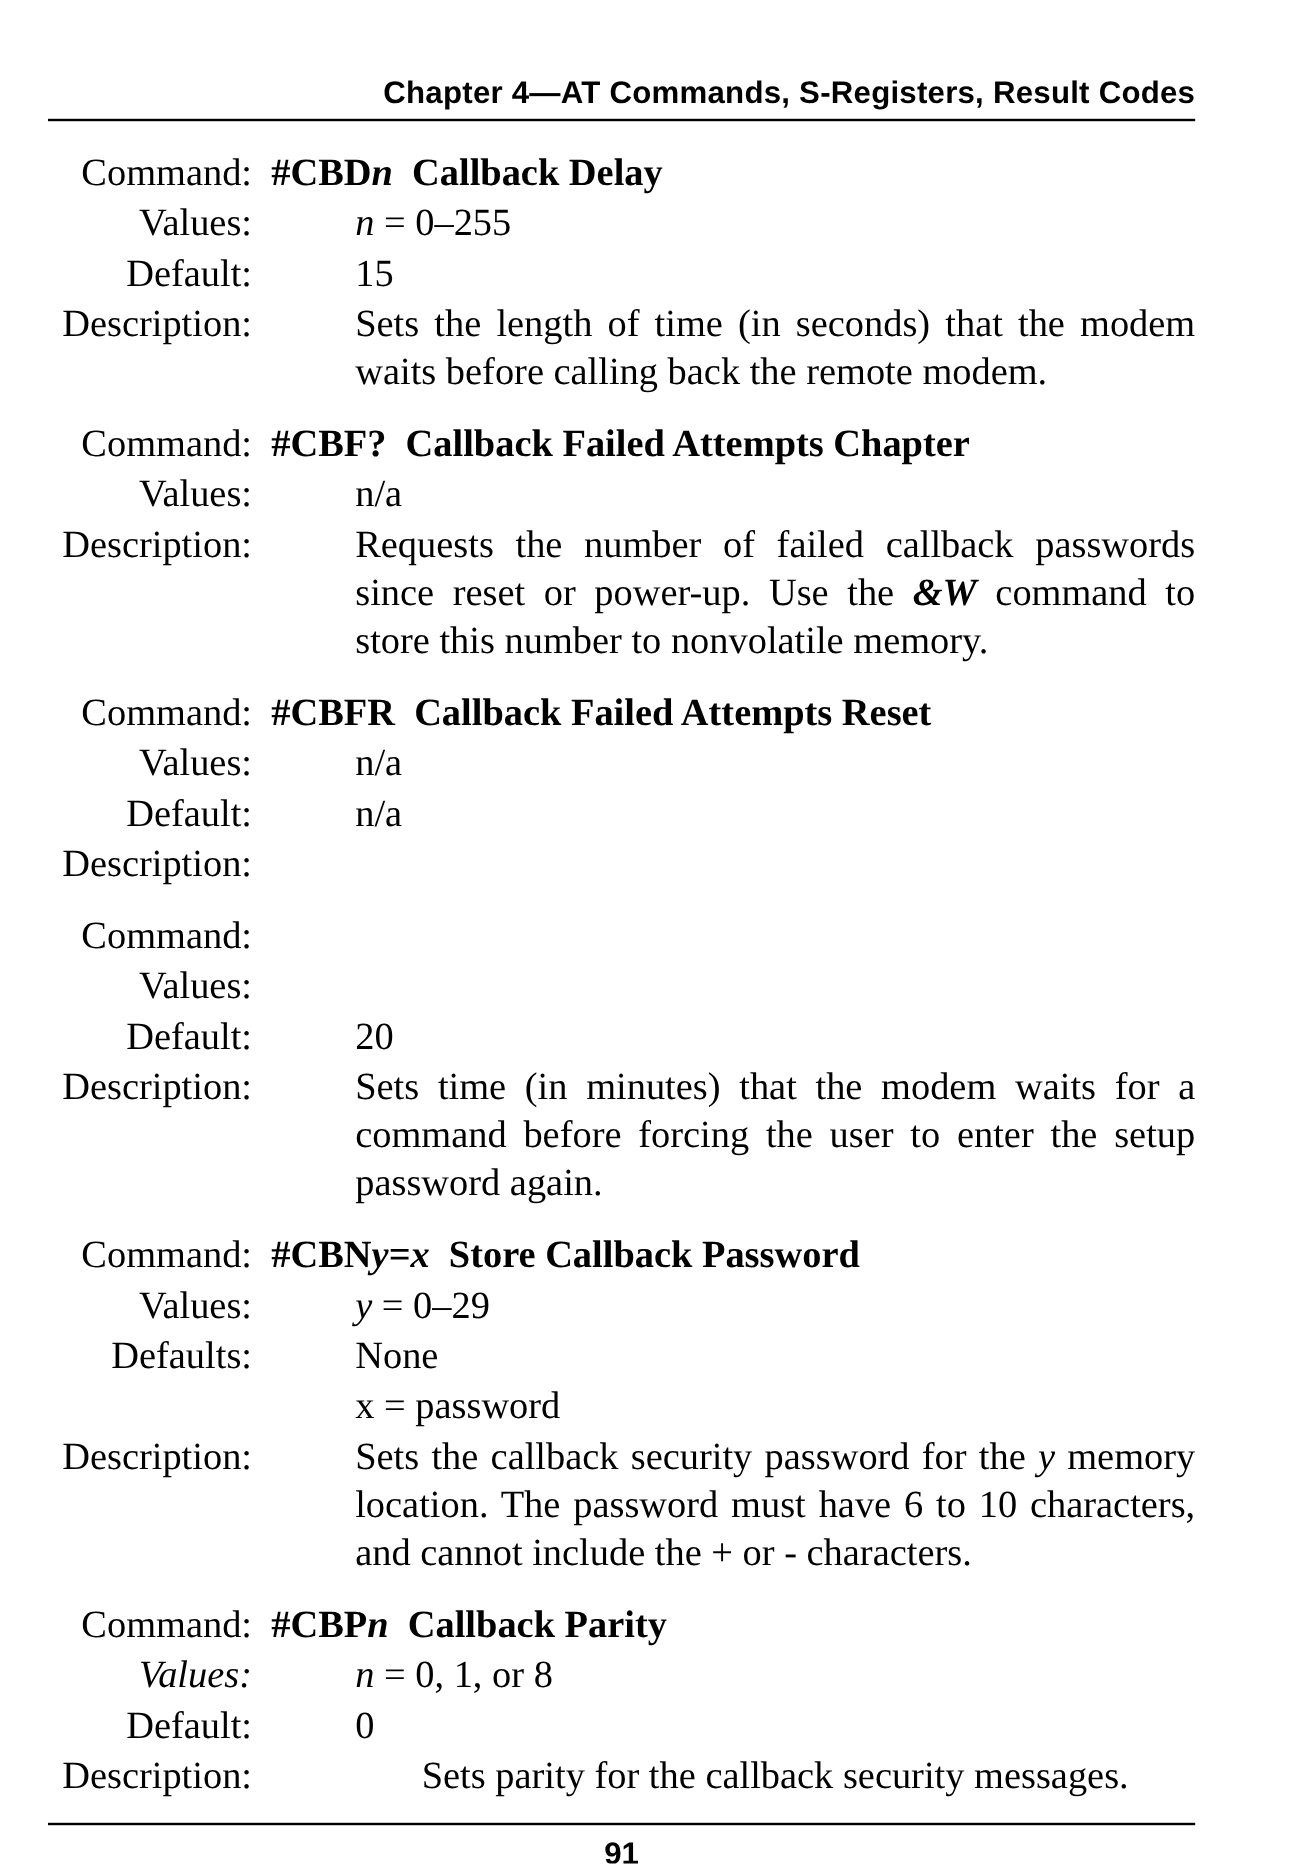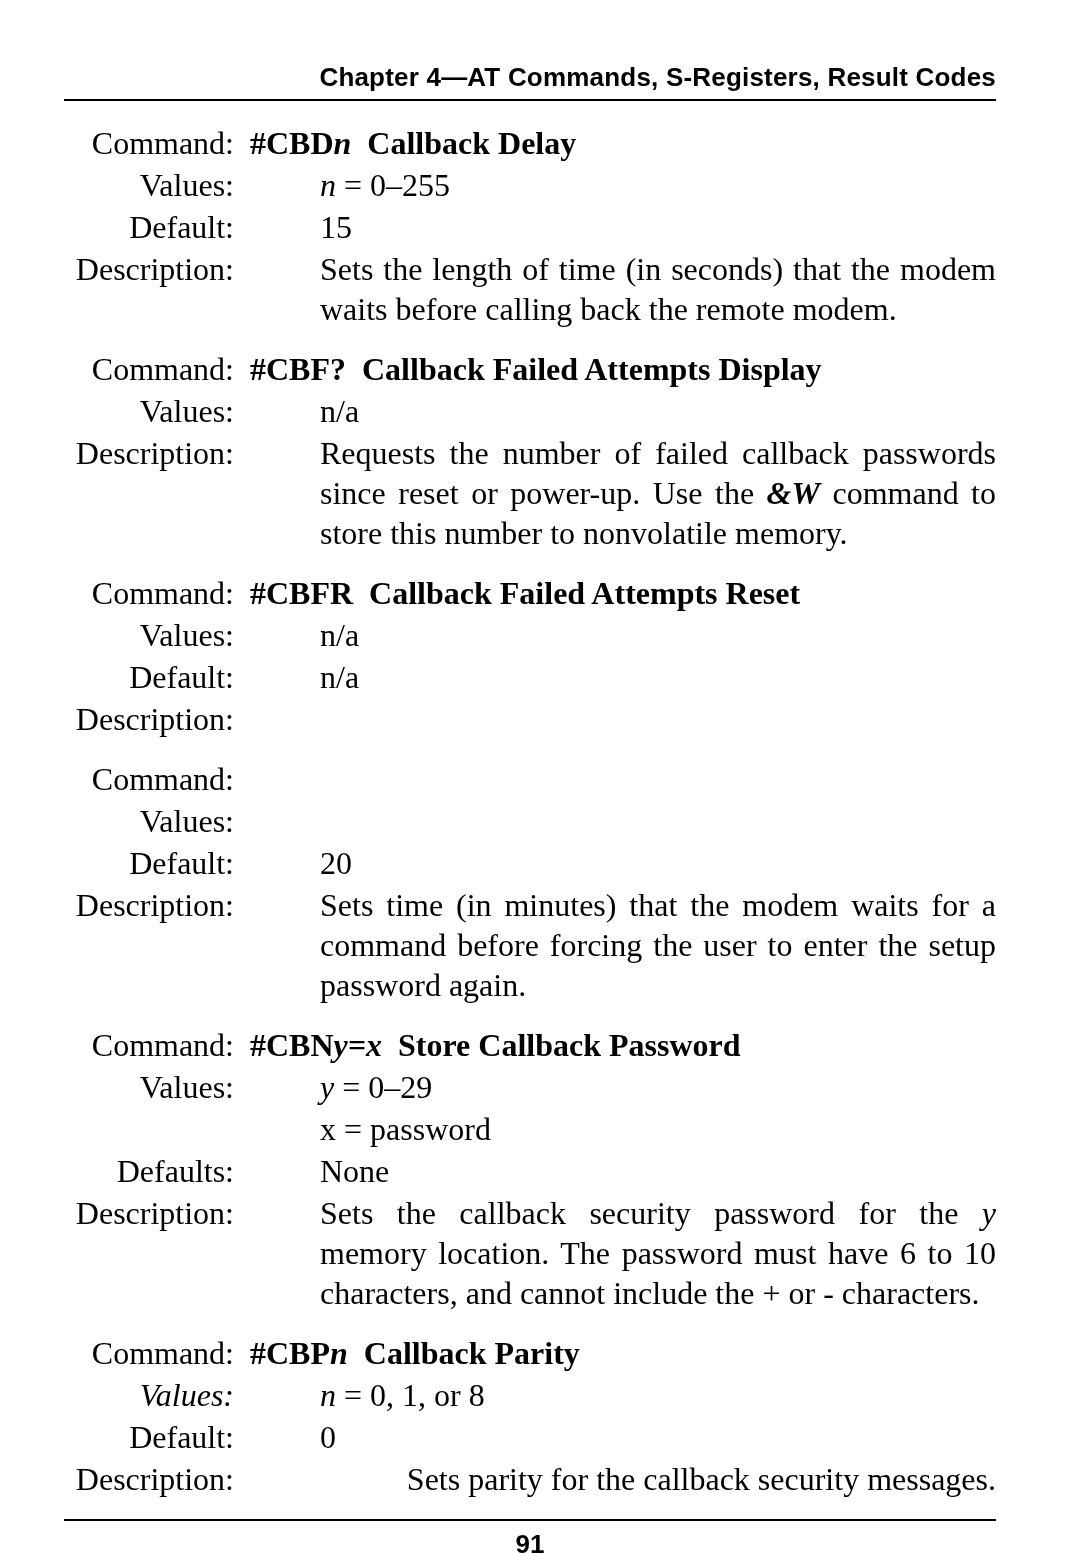--- a/index.html
+++ b/index.html
@@ -6,21 +6,21 @@
     margin: 0;
     padding: 0;
     background: #fff;
     font-family: 'Times New Roman', Times, serif;
     color: #000;
     width: 1080px;
     height: 1553px;
     box-sizing: border-box;
   }
   .page {
-    padding: 62px 84px 50px 64px;
+    padding: 62px 84px 50px 40px;
     box-sizing: border-box;
     height: 100%;
     position: relative;
   }
   .chapter-header {
     text-align: right;
     font-family: Arial, Helvetica, sans-serif;
     font-weight: bold;
     font-size: 26px;
     border-bottom: 2.5px solid #000;
@@ -69,21 +69,21 @@
     margin-top: 18px;
   }
   .page-num {
     text-align: center;
     font-family: Arial, Helvetica, sans-serif;
     font-weight: bold;
     font-size: 26px;
     margin-top: 8px;
   }
   .no-justify {
-    text-align: right;
+    text-align: center;
   }
 </style>
 </head>
 <body>
 
 <div class="page">
 
   <div class="chapter-header">Chapter 4—AT Commands, S-Registers, Result Codes</div>
 
   <div class="cmd-block">
@@ -104,21 +104,21 @@
     <div class="row">
       <div class="label-col">Description:</div>
       <div class="desc-col">Sets the length of time (in seconds) that the modem waits before calling back the remote modem.</div>
     </div>
   </div>
 
   <div class="cmd-block">
     <div class="row">
       <div class="label-col">Command:</div>
       <div class="content-col">
-        <span class="cmd-title"><span>#CBF?</span>&nbsp;&nbsp;<span>Callback Failed Attempts Display</span></span>
+        <span class="cmd-title"><span>#CBF?</span>&nbsp;&nbsp;<span>Callback Failed Attempts Chapter</span></span>
       </div>
     </div>
     <div class="row">
       <div class="label-col">Values:</div>
       <div class="content-col values-indent">n/a</div>
     </div>
     <div class="row">
       <div class="label-col">Description:</div>
       <div class="desc-col"><span>Requests the number of failed callback passwords since reset or power-up. Use the </span><span class="ital" style="font-weight:bold;">&amp;W</span><span> command to store this number to nonvolatile memory.</span></div>
     </div>
@@ -164,30 +164,30 @@
   <div class="cmd-block">
     <div class="row">
       <div class="label-col">Command:</div>
       <div class="content-col">
         <span class="cmd-title"><span>#CBN</span><span class="ital">y=x</span>&nbsp;&nbsp;<span>Store Callback Password</span></span>
       </div>
     </div>
     <div class="row">
       <div class="label-col">Values:</div>
       <div class="content-col values-indent"><span class="ital">y</span><span> = 0–29</span></div>
+    </div>
+    <div class="row">
+      <div class="label-col">Defaults:</div>
+      <div class="content-col values-indent">None</div>
     </div>
     <div class="row">
       <div class="label-col"></div>
       <div class="content-col values-indent">x = password</div>
     </div>
     <div class="row">
-      <div class="label-col">Defaults:</div>
-      <div class="content-col values-indent">None</div>
-    </div>
-    <div class="row">
       <div class="label-col">Description:</div>
       <div class="desc-col"><span>Sets the callback security password for the </span><span class="ital">y</span><span> memory location. The password must have 6 to 10 characters, and cannot include the + or - characters.</span></div>
     </div>
   </div>
 
   <div class="cmd-block">
     <div class="row">
       <div class="label-col">Command:</div>
       <div class="content-col">
         <span class="cmd-title"><span>#CBP</span><span class="ital">n</span>&nbsp;&nbsp;<span>Callback Parity</span></span>

